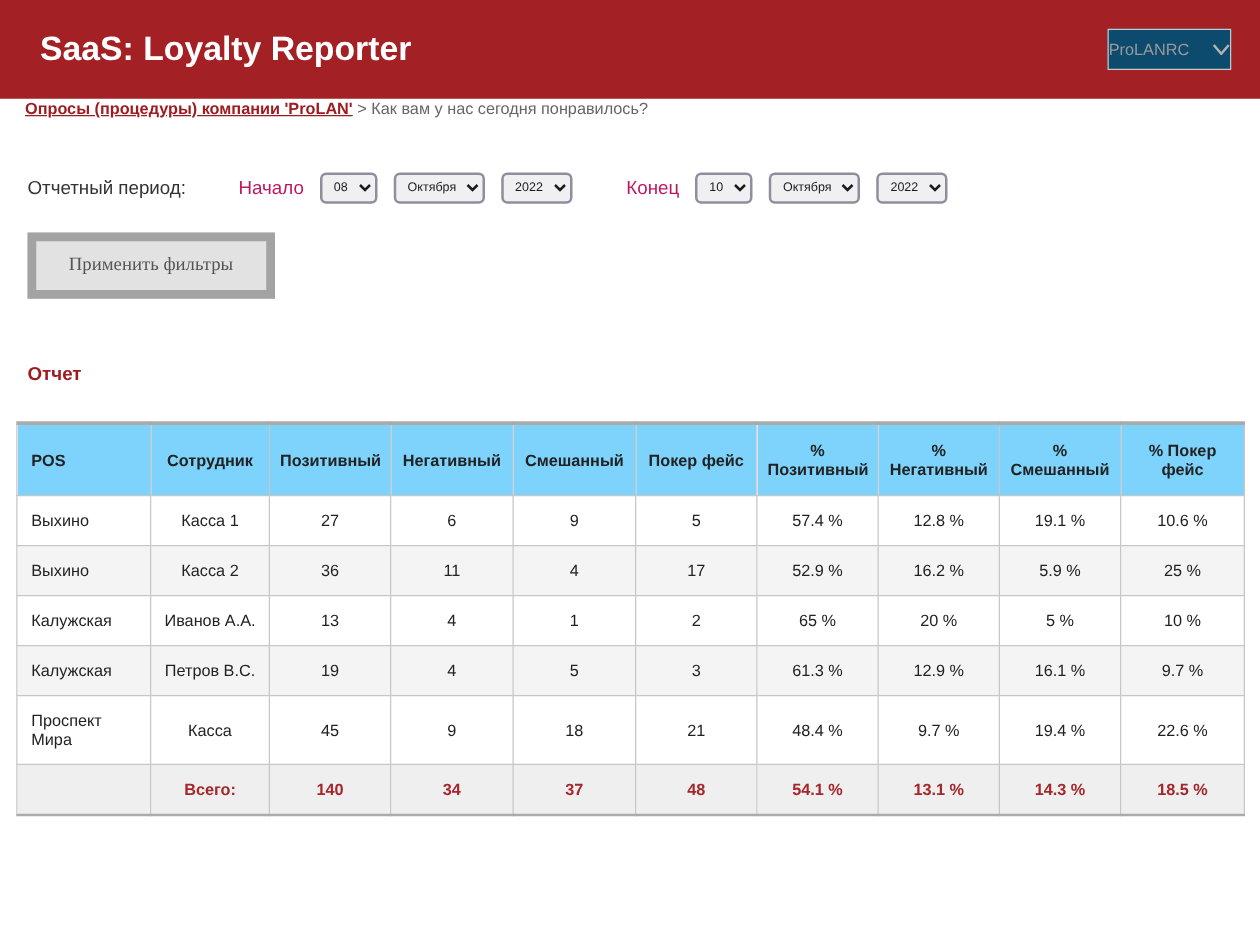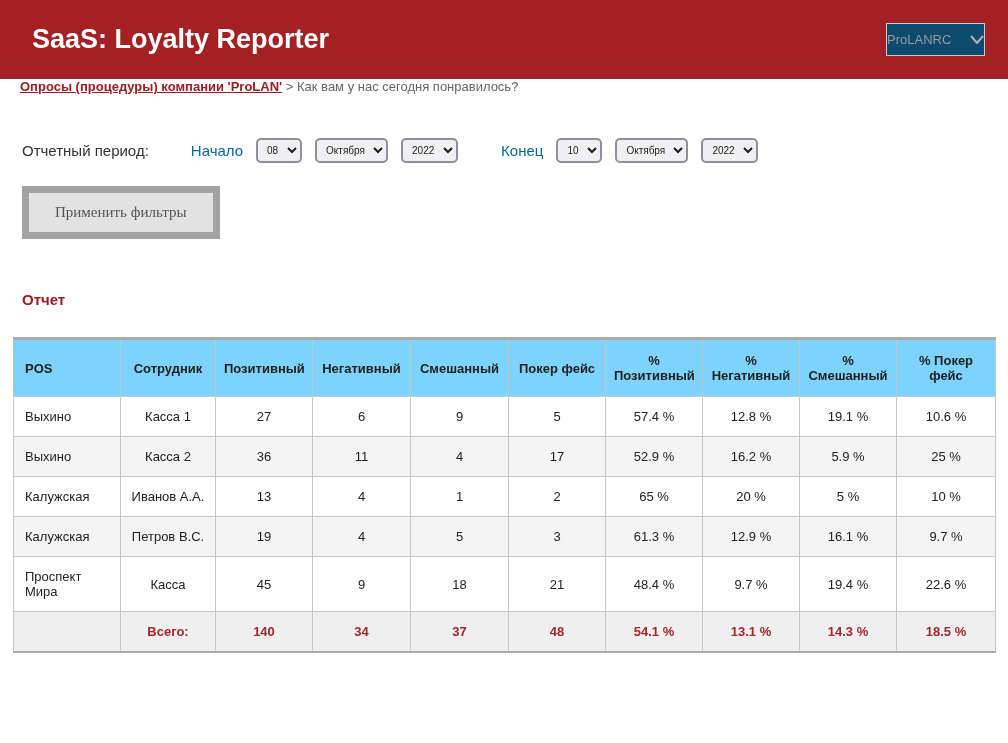--- a/index.html
+++ b/index.html
@@ -25,21 +25,21 @@
   .chev { width:14px; height:9px; stroke:#b2b2b2; stroke-width:2; fill:none; }
   
   .content { padding:0 22px; }
   .page-title { font-size:17px; font-weight:700; color:#1b1b1b; margin:19px 0 9px; }
   .breadcrumb { font-size:13px; color:#666; margin:0 0 44px -2px; }
   .breadcrumb a { color:#9E1B20; font-weight:700; text-decoration:underline; cursor:pointer; }
   .section-heading { color:#9E1B20; font-size:15px; font-weight:700; margin:0 0 24px; }
   
   .filter-row { display:flex; align-items:center; margin:0 0 23px; font-size:15px; }
   .period-label { color:#333; margin-right:42px; }
-  .muted-label { color:#0369a1; margin-right:13px; }
+  .muted-label { color:#be185d; margin-right:13px; }
   .muted-label.end { margin-left:30px; }
   select {
     font-family:inherit; font-size:10px; color:#1b1b1b;
     background:#f0f0f3; border:2px solid #8e8e9c; border-radius:5px;
     padding:4px 5px; margin-right:13px; cursor:pointer;
   }
   .apply-btn {
     font-family:Liberation Serif, serif; font-size:15px; color:#555;
     background:#e2e2e2; border:7px solid #a3a3a3;
     padding:11px 26px; margin:0 0 52px; cursor:pointer;

